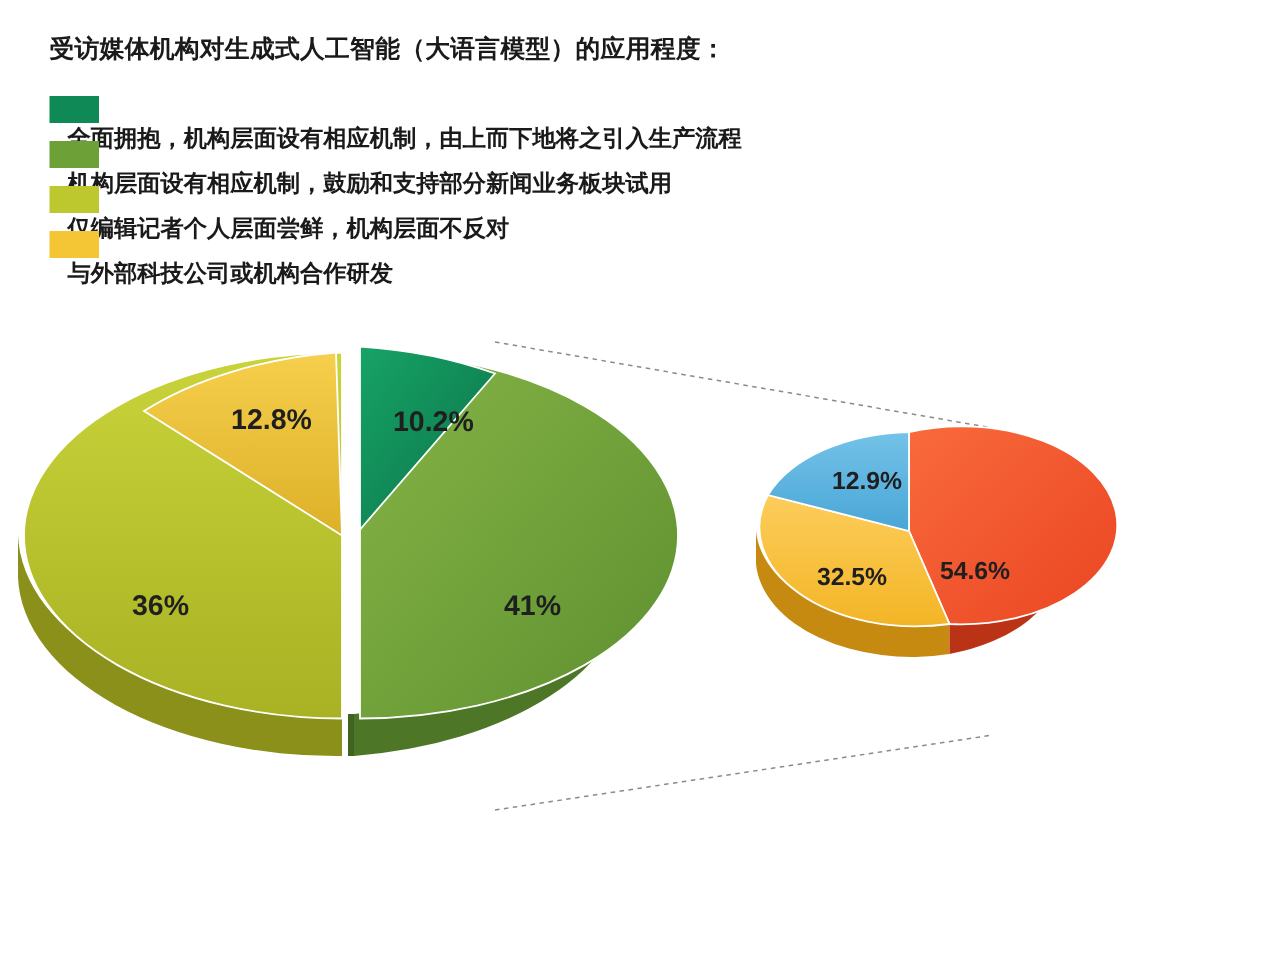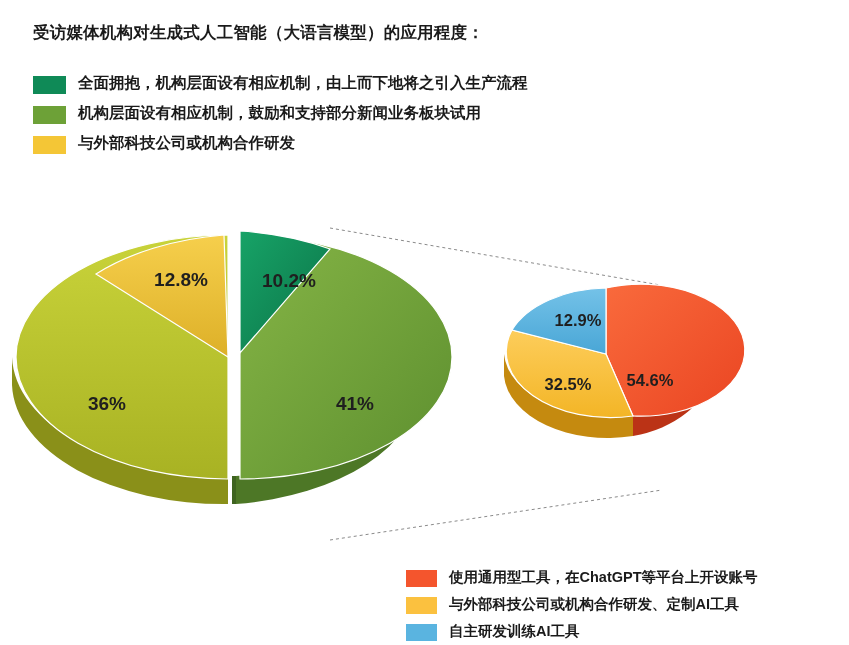--- a/index.html
+++ b/index.html
@@ -35,22 +35,23 @@
 
   
   .legend-main {
     position: absolute;
     left: 33px;
     top: 64px;
     width: 700px;
   }
   .legend-row {
     display: flex;
-    align-items: flex-end;
+    align-items: flex-start;
     height: 30px;
+    flex-direction: column;
   }
   .legend-swatch {
     width: 33px;
     height: 18px;
     flex: 0 0 auto;
     border: 0;
   }
   .legend-label {
     margin-left: 12px;
     font-size: 15.5px;
@@ -93,20 +94,24 @@
   <div class="chart-title">受访媒体机构对生成式人工智能（大语言模型）的应用程度：</div>
 
   <div class="legend-main">
     <div class="legend-row">
       <span class="legend-swatch" style="background:#0f8a57"></span>
       <span class="legend-label">全面拥抱，机构层面设有相应机制，由上而下地将之引入生产流程</span>
     </div>
     <div class="legend-row">
       <span class="legend-swatch" style="background:#6da137"></span>
       <span class="legend-label">机构层面设有相应机制，鼓励和支持部分新闻业务板块试用</span>
+    </div>
+    <div class="legend-row">
+      <span class="legend-swatch" style="background:#bdc82e"></span>
+      <span class="legend-label">仅编辑记者个人层面尝鲜，机构层面不反对</span>
     </div>
     <div class="legend-row">
       <span class="legend-swatch" style="background:#f4c636"></span>
       <span class="legend-label">与外部科技公司或机构合作研发</span>
     </div>
   </div>
 
   <svg id="connector">
     <line x1="330" y1="228" x2="660" y2="285" stroke="#8a8a8a" stroke-width="1" stroke-dasharray="3,3"></line>
     <line x1="330" y1="540" x2="662" y2="490" stroke="#8a8a8a" stroke-width="1" stroke-dasharray="3,3"></line>
@@ -179,28 +184,14 @@
       <path d="M 108 96 L 135 158 A 104 66 0 0 1 14 72 Z" fill="url(#gGold)" stroke="#ffffff" stroke-width="1.2"></path>
 
       <path d="M 108 96 L 14 72 A 104 66 0 0 1 108 30 Z" fill="url(#gBlue)" stroke="#ffffff" stroke-width="1.2"></path>
 
       <text class="slice-label" x="152" y="128" font-size="16.5" text-anchor="middle">54.6%</text>
       <text class="slice-label" x="70" y="132" font-size="16.5" text-anchor="middle">32.5%</text>
       <text class="slice-label" x="80" y="68" font-size="16.5" text-anchor="middle">12.9%</text>
     </svg>
   </div>
 
-  <div class="legend-bottom">
-    <div class="legend-row">
-      <span class="legend-swatch" style="background:#f4552d"></span>
-      <span class="legend-label">使用通用型工具，在ChatGPT等平台上开设账号</span>
-    </div>
-    <div class="legend-row">
-      <span class="legend-swatch" style="background:#fbc13f"></span>
-      <span class="legend-label">与外部科技公司或机构合作研发、定制AI工具</span>
-    </div>
-    <div class="legend-row">
-      <span class="legend-swatch" style="background:#5ab4e0"></span>
-      <span class="legend-label">自主研发训练AI工具</span>
-    </div>
-  </div>
 
 </div>
 
 </body></html>

